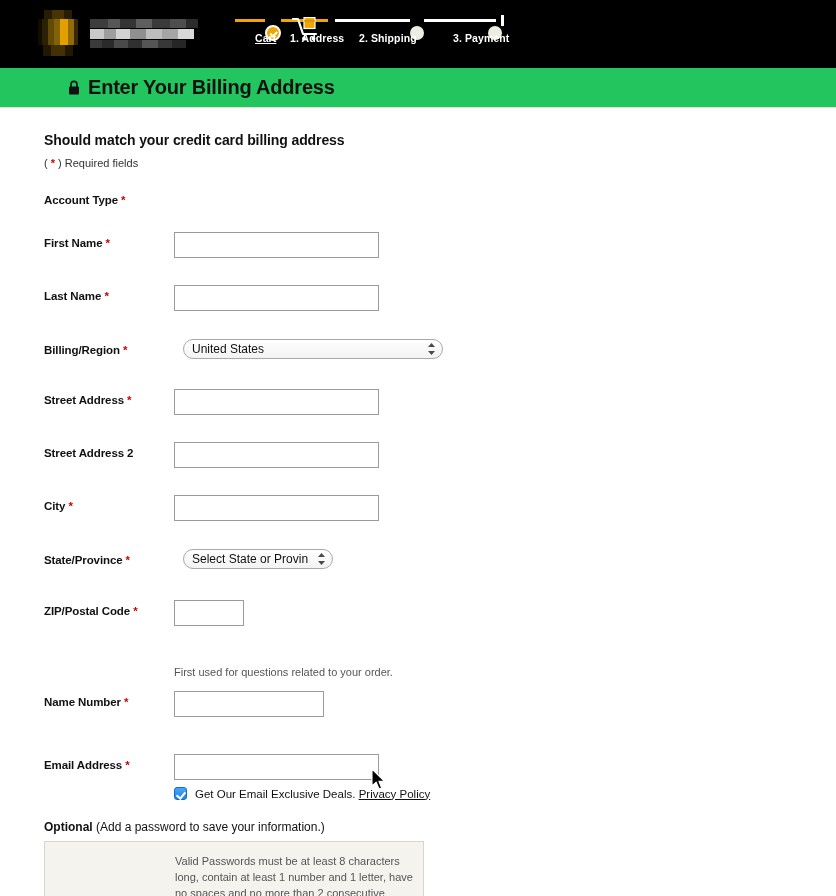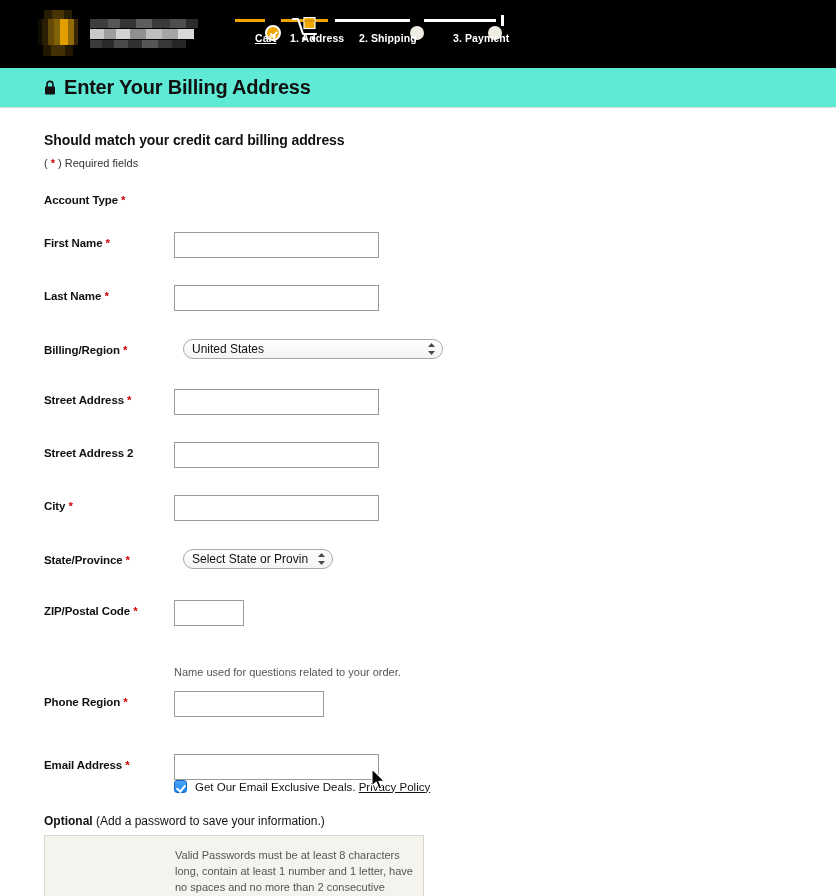--- a/index.html
+++ b/index.html
@@ -124,25 +124,25 @@
     white-space: nowrap;
     letter-spacing: .1px;
   }
   .step-label.cart {
     text-decoration: underline;
   }
 
   
   .title-bar {
     height: 40px;
-    background: #5eead4;
+    background: #22c55e;
     border-bottom: 1px solid #e3e0d8;
     display: flex;
     align-items: center;
-    padding-left: 44px;
+    padding-left: 68px;
   }
   .lock-icon { margin-right: 8px; display: flex; align-items: center; }
   .page-title {
     font-size: 20px;
     font-weight: bold;
     letter-spacing: -0.2px;
     color: #111;
   }
 
   
@@ -223,21 +223,21 @@
     width: 6px; height: 6px; border-radius: 50%;
     background: #f0a500;
   }
   .radio-lbl { font-size: 12px; margin-left: 7px; color: #111; }
 
   .helper {
     font-size: 11px; color: #555;
     margin: 0 0 10px 0;
   }
 
-  .check-row { display: flex; align-items: center; margin-top: 0; }
+  .check-row { display: flex; align-items: center; margin-top: 7px; }
   .cbx {
     width: 13px; height: 13px;
     border-radius: 3px;
     background: linear-gradient(#4da6f7,#1a84f0);
     border: 1px solid #1569c4;
     position: relative;
     flex: 0 0 13px;
   }
   .cbx:after {
     content:"";
@@ -434,27 +434,27 @@
       <span class="star">*</span>
     </div>
     <div class="fld">
       <input class="txt w-70" type="text" value="" style="">
     </div>
   </div>
 
   <div class="row" style="min-height:0;margin-top:26px;">
     <div class="lbl"></div>
     <div class="fld">
-      <div class="helper">Name used for questions related to your order.</div>
+      <div class="helper">First used for questions related to your order.</div>
     </div>
   </div>
 
   <div class="row" style="margin-top:3px;">
     <div class="lbl">
-      <span>Phone Region</span>
+      <span>Name Number</span>
       <span class="star">*</span>
     </div>
     <div class="fld">
       <input class="txt w-150" type="text" value="" style="">
     </div>
   </div>
 
   <div class="row" style="margin-top:23px;">
     <div class="lbl">
       <span>Email Address</span>

